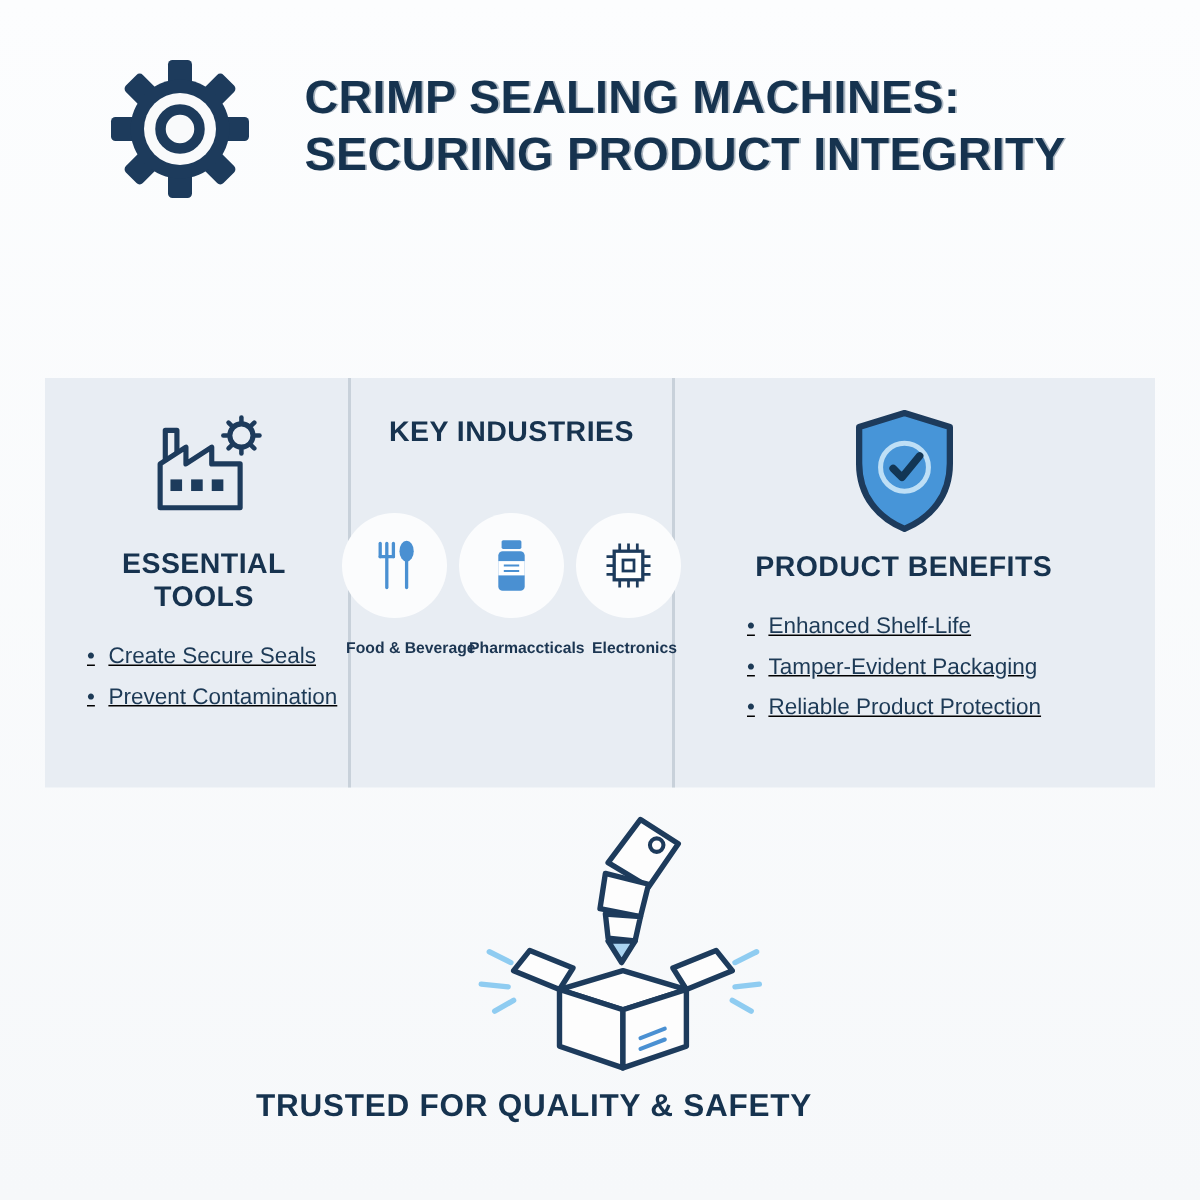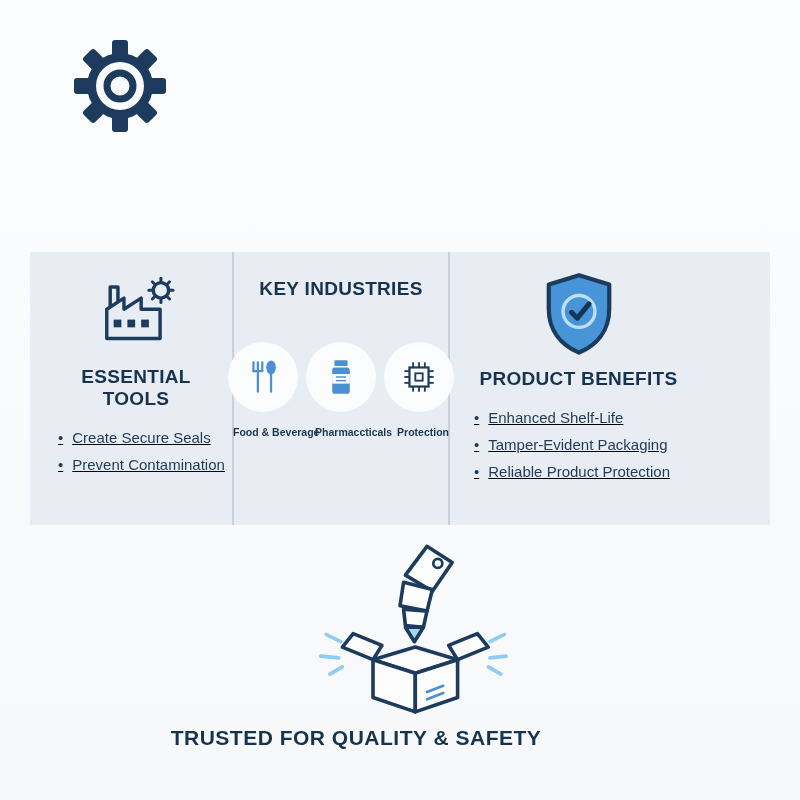--- a/index.html
+++ b/index.html
@@ -13,21 +13,21 @@
            font-size:31px; line-height:38px; letter-spacing:0.3px;
            text-shadow:1.2px 0 0 rgba(22,51,79,0.35); }
 
   
   .panel { position:absolute; left:30px; top:252px; width:740px; height:273px;
            background:#e8edf3; display:flex; }
   .col { position:relative; height:100%; }
   .col-tools { width:202px; padding:16px 14px 0 24px; }
   .col-industries { width:218px; border-left:2px solid #c8d1da; border-right:2px solid #c8d1da;
                     padding-top:26px; text-align:center; }
-  .col-benefits { width:247px; padding:16px 10px 0 20px; }
+  .col-benefits { width:247px; padding:16px 10px 0 20px;margin-left:24px; }
 
   .icon-factory { display:block; margin:0 auto; width:86px; height:86px; }
   .icon-shield  { display:block; margin:4px auto 0; width:76px; height:84px; }
   .col-heading { color:#17334f; font-weight:bold; font-size:19px; letter-spacing:0.3px;
                  text-align:center; margin-top:12px; }
   ul.bullets { list-style:none; margin-top:14px; padding-left:4px;text-decoration:underline; }
   ul.bullets li { color:#1d3a56; font-size:15px; line-height:27px; white-space:nowrap; }
   ul.bullets li::before { content:"•"; color:#1d3a56; margin-right:9px; }
 
   .industry-row { display:flex; justify-content:center; gap:8px; margin-top:42px; }
@@ -53,20 +53,24 @@
       <rect x="42" y="4" width="16" height="92" rx="3"></rect>
       <rect x="42" y="4" width="16" height="92" rx="3" transform="rotate(45 50 50)"></rect>
       <rect x="42" y="4" width="16" height="92" rx="3" transform="rotate(90 50 50)"></rect>
       <rect x="42" y="4" width="16" height="92" rx="3" transform="rotate(135 50 50)"></rect>
     </g>
     <circle cx="50" cy="50" r="33" fill="#1d3b5c"></circle>
     <circle cx="50" cy="50" r="24" fill="#f9fafb"></circle>
     <circle cx="50" cy="50" r="13" fill="none" stroke="#1d3b5c" stroke-width="7"></circle>
   </svg>
 
+  <div class="title">
+    <div>CRIMP SEALING MACHINES:</div>
+    <div>SECURING PRODUCT INTEGRITY</div>
+  </div>
 
   <div class="panel">
 
     <div class="col col-tools">
       <svg class="icon-factory" viewBox="0 0 100 100">
         <path d="M16 82 V48 L36 35 V48 L56 35 V48 H78 V82 Z" fill="none" stroke="#1d3b5c" stroke-width="4" stroke-linejoin="round"></path>
         <path d="M20 45 V22 H29 V39" fill="none" stroke="#1d3b5c" stroke-width="4" stroke-linejoin="round"></path>
         <rect x="24" y="60" width="9" height="9" fill="#1d3b5c"></rect>
         <rect x="40" y="60" width="9" height="9" fill="#1d3b5c"></rect>
         <rect x="56" y="60" width="9" height="9" fill="#1d3b5c"></rect>
@@ -147,21 +151,21 @@
       </div>
 
       <div class="industry-row" style="margin-top:0;">
         <div class="industry">
             <div class="industry-label">Food &amp; Beverage</div>
           </div>
         <div class="industry">
             <div class="industry-label">Pharmaccticals</div>
           </div>
         <div class="industry">
-            <div class="industry-label">Protection</div>
+            <div class="industry-label">Electronics</div>
           </div>
       </div>
     </div>
 
     <div class="col col-benefits">
       <svg class="icon-shield" viewBox="0 0 90 100">
         <path d="M45 4 L81 15 V44 C81 70 66 87 45 96 C24 87 9 70 9 44 V15 Z" fill="#4795d8" stroke="#1d3b5c" stroke-width="5" stroke-linejoin="round"></path>
         <circle cx="45" cy="47" r="19" fill="none" stroke="#bedff6" stroke-width="4"></circle>
         <path d="M36 48 L43 55 L57 38" fill="none" stroke="#123655" stroke-width="6" stroke-linecap="round" stroke-linejoin="round"></path>
       </svg>

